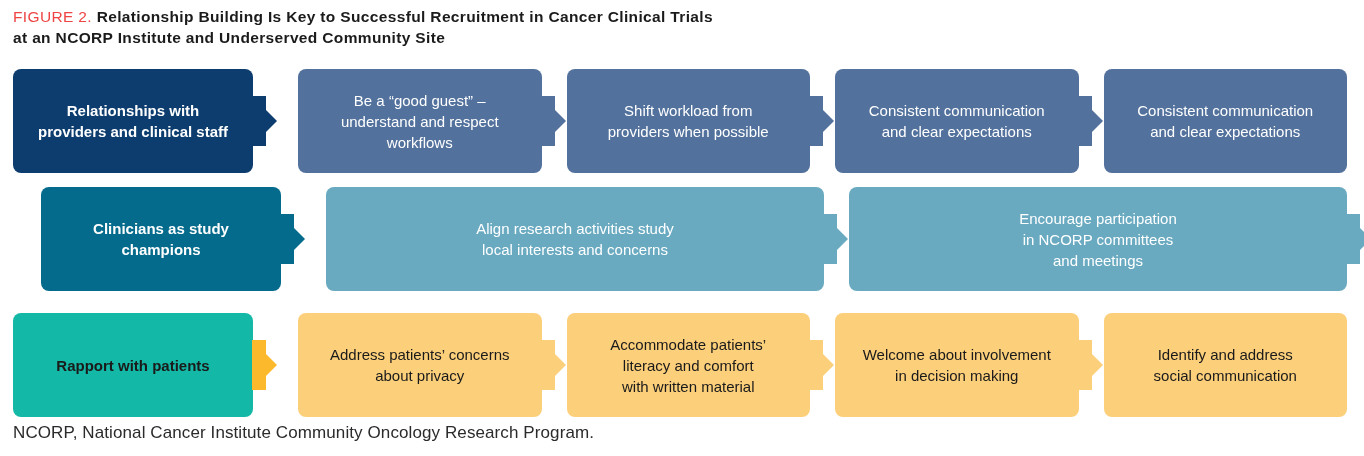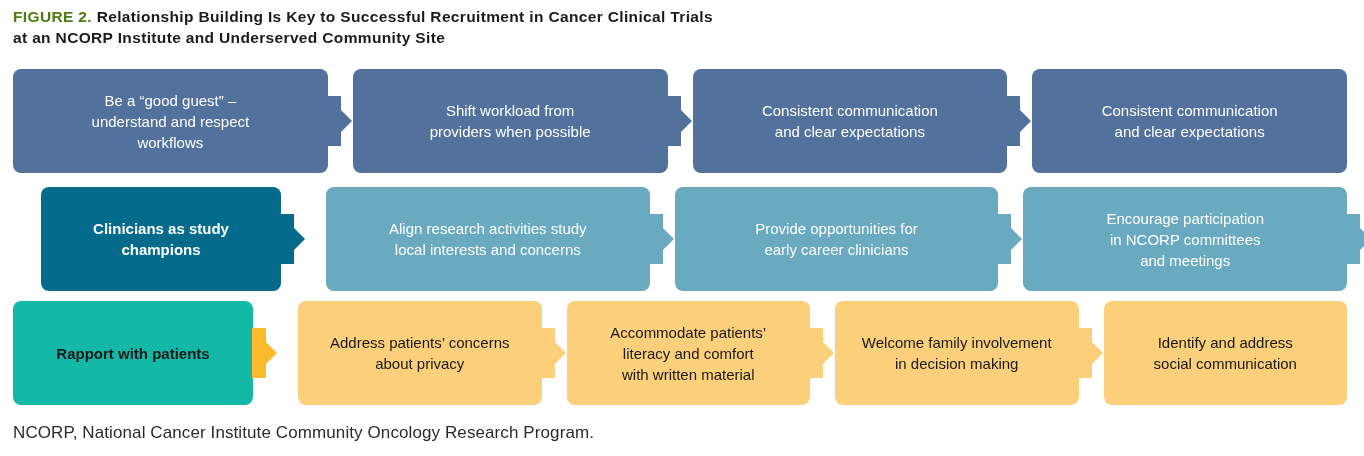--- a/index.html
+++ b/index.html
@@ -27,42 +27,42 @@
     left: 13px;
     top: 6px;
     width: 1330px;
     font-size: 15.5px;
     font-weight: bold;
     letter-spacing: 0.35px;
     line-height: 21px;
     color: #1b1b1b;
   }
   .title-label {
-    color: #4d7c0f;
-    font-weight: bold;
+    color: #ef4444;
+    font-weight: normal;
     letter-spacing: 0.35px;
   }
 
   
   .diagram {
     position: absolute;
     left: 13px;
     top: 69px;
     width: 1334px;
     height: 338px;
   }
 
   .row {
     position: relative;
     display: flex;
     align-items: stretch;
     height: 104px;
   }
   .row-1 { margin-bottom: 14px; }
-  .row-2 { margin-bottom: 10px; padding-left: 28px; }
+  .row-2 { margin-bottom: 22px; padding-left: 28px; }
   .row-3 { margin-bottom: 0; }
 
   
   .cell {
     position: relative;
     border-radius: 8px;
     display: flex;
     align-items: center;
     justify-content: center;
     box-sizing: border-box;
@@ -152,20 +152,24 @@
   <div class="title-block">
     <span class="title-label">FIGURE 2.</span>
     <span>Relationship Building Is Key to Successful Recruitment in Cancer Clinical Trials</span>
     <br>
     <span>at an NCORP Institute and Underserved Community Site</span>
   </div>
 
   <div class="diagram">
 
     <div class="row row-1">
+      <div class="cell cell-head has-arrow">
+        <span class="txt">Relationships with
+providers and clinical staff</span>
+      </div>
       <div class="cell cell-body has-arrow">
         <span class="txt">Be a “good guest” –
 understand and respect
 workflows</span>
       </div>
       <div class="cell cell-body has-arrow">
         <span class="txt">Shift workload from
 providers when possible</span>
       </div>
       <div class="cell cell-body has-arrow">
@@ -181,45 +185,41 @@
     <div class="row row-2">
       <div class="cell cell-head has-arrow">
         <span class="txt">Clinicians as study
 champions</span>
       </div>
       <div class="cell cell-body has-arrow">
         <span class="txt">Align research activities study
 local interests and concerns</span>
       </div>
       <div class="cell cell-body has-arrow">
-        <span class="txt">Provide opportunities for
-early career clinicians</span>
-      </div>
-      <div class="cell cell-body has-arrow">
         <span class="txt">Encourage participation
 in NCORP committees
 and meetings</span>
       </div>
     </div>
 
     <div class="row row-3">
       <div class="cell cell-head has-arrow">
         <span class="txt">Rapport with patients</span>
       </div>
       <div class="cell cell-body has-arrow">
         <span class="txt">Address patients’ concerns
 about privacy</span>
       </div>
       <div class="cell cell-body has-arrow">
         <span class="txt">Accommodate patients’
 literacy and comfort
 with written material</span>
       </div>
       <div class="cell cell-body has-arrow">
-        <span class="txt">Welcome family involvement
+        <span class="txt">Welcome about involvement
 in decision making</span>
       </div>
       <div class="cell cell-body">
         <span class="txt">Identify and address
 social communication</span>
       </div>
     </div>
 
   </div>
 

